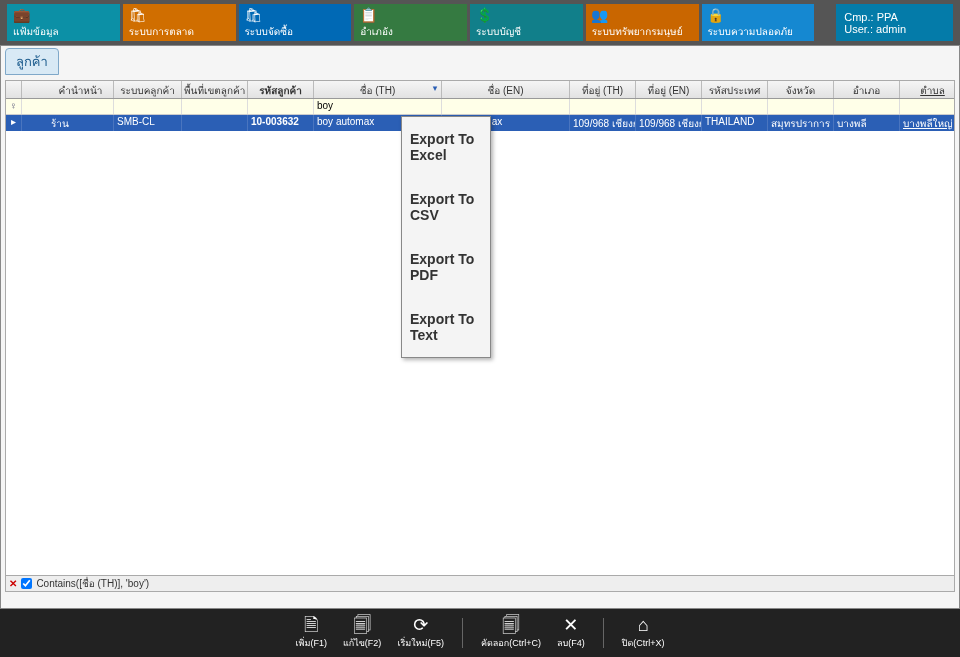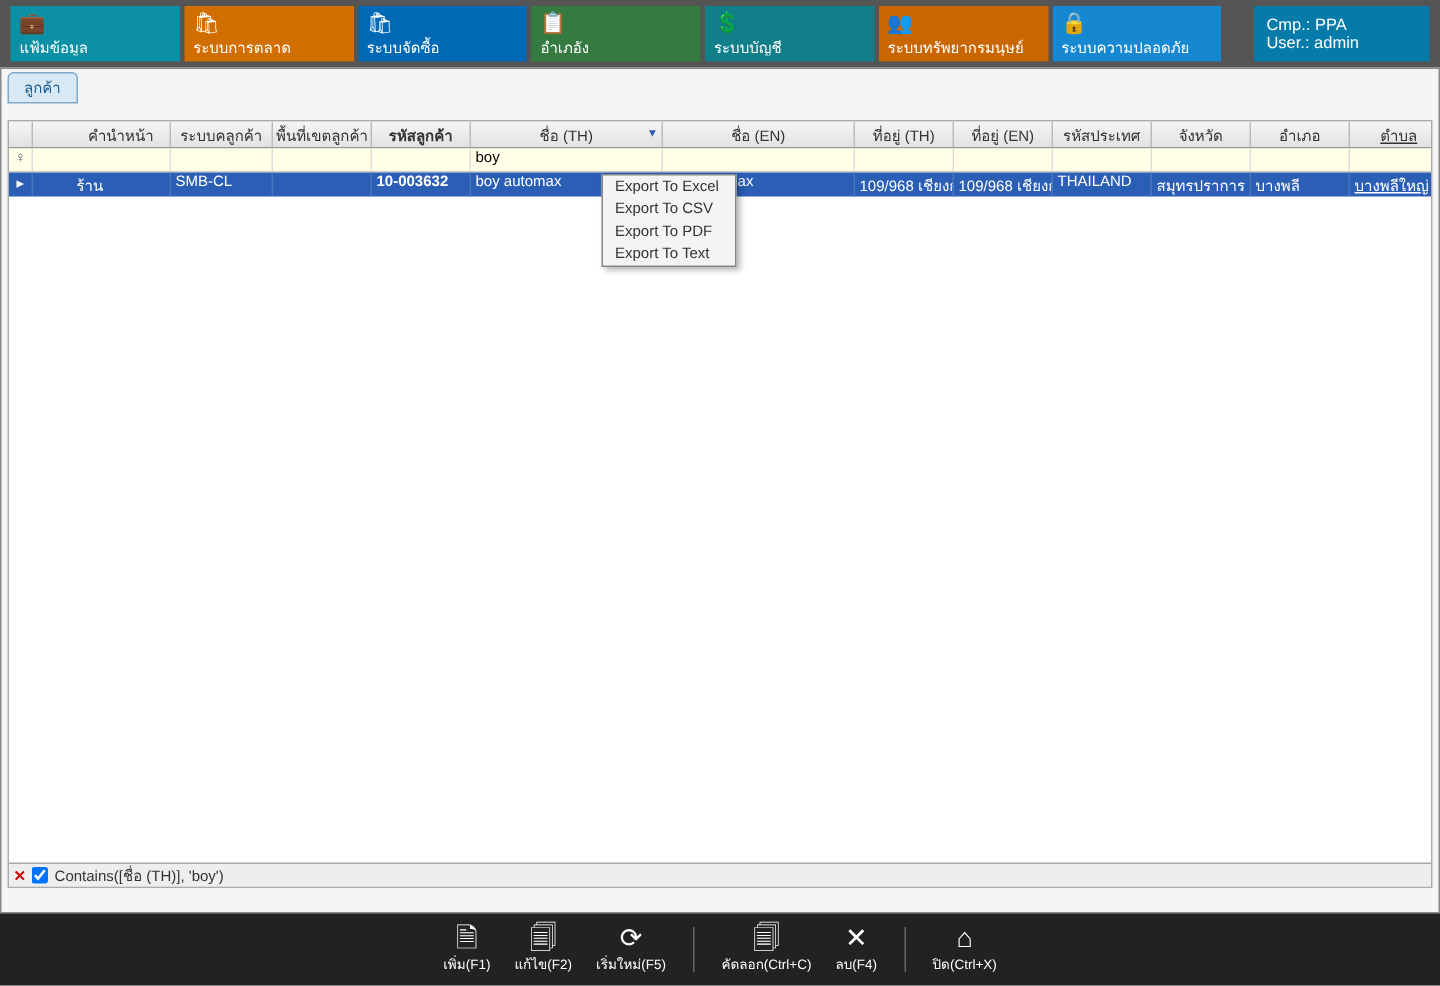--- a/index.html
+++ b/index.html
@@ -69,21 +69,21 @@
   border: 1px solid #888;
   margin: 0;
 }
 .sheet-tab {
   display: inline-block;
   background: #d8e9f5;
   border: 1px solid #7fa8c9;
   border-radius: 4px 4px 0 0;
   padding: 2px 10px;
   margin: 2px 16px 0 4px;
-  font-size: 10px;
+  font-size: 13px;
   color: #1a5a8c;
 }
 .detail-label {
   font-size: 10px;
   padding: 2px 6px;
   color: #444;
 }
 
 
 .grid {
@@ -168,24 +168,25 @@
   position: absolute;
   top: 70px;
   left: 400px;
   width: 90px;
   background: #f4f4f4;
   border: 1px solid #888;
   box-shadow: 2px 2px 4px rgba(0,0,0,0.3);
   z-index: 100;
 }
 .context-menu .mitem {
-  padding: 2px 8px;
-  font-size: 10px;
+  padding: 14px 8px;
+  font-size: 14px;
   color: #333;
   cursor: pointer;
+  font-weight: bold;
 }
 
 
 .filter-bar {
   position: absolute;
   bottom: 0;
   left: 0;
   right: 0;
   height: 16px;
   background: #eee;

